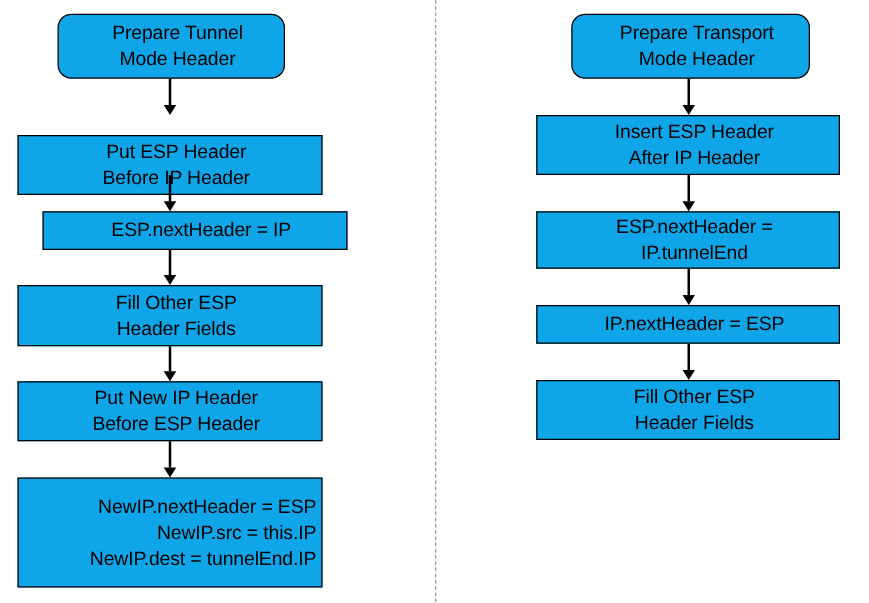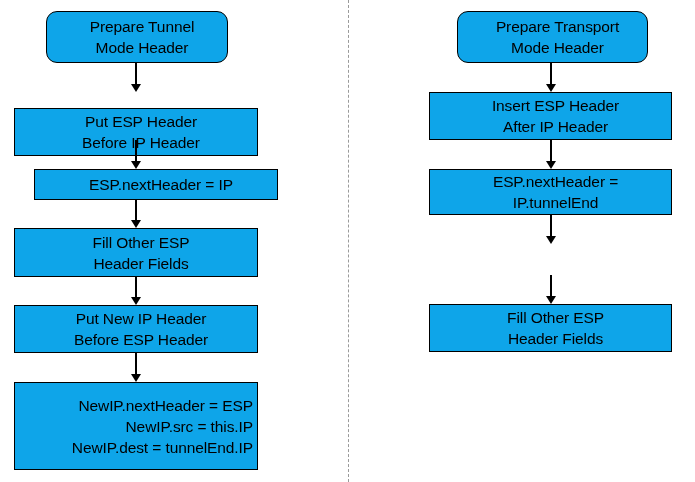--- a/index.html
+++ b/index.html
@@ -158,20 +158,23 @@
   <div class="node" style="left:429px; top:169px; width:243px; height:46px;">
     <span class="label">ESP.nextHeader =
 IP.tunnelEnd</span>
   </div>
 
   <div class="connector" style="left:544px; top:215px; height:29px;">
     <div class="stem" style="height:21px;"></div>
     <div class="head"></div>
   </div>
 
+  <div class="node" style="left:429px; top:244px; width:243px; height:31px;">
+    <span class="label">IP.nextHeader = ESP</span>
+  </div>
 
   <div class="connector" style="left:544px; top:275px; height:29px;">
     <div class="stem" style="height:21px;"></div>
     <div class="head"></div>
   </div>
 
   <div class="node" style="left:429px; top:304px; width:243px; height:48px;">
     <span class="label">Fill Other ESP
 Header Fields</span>
   </div>

